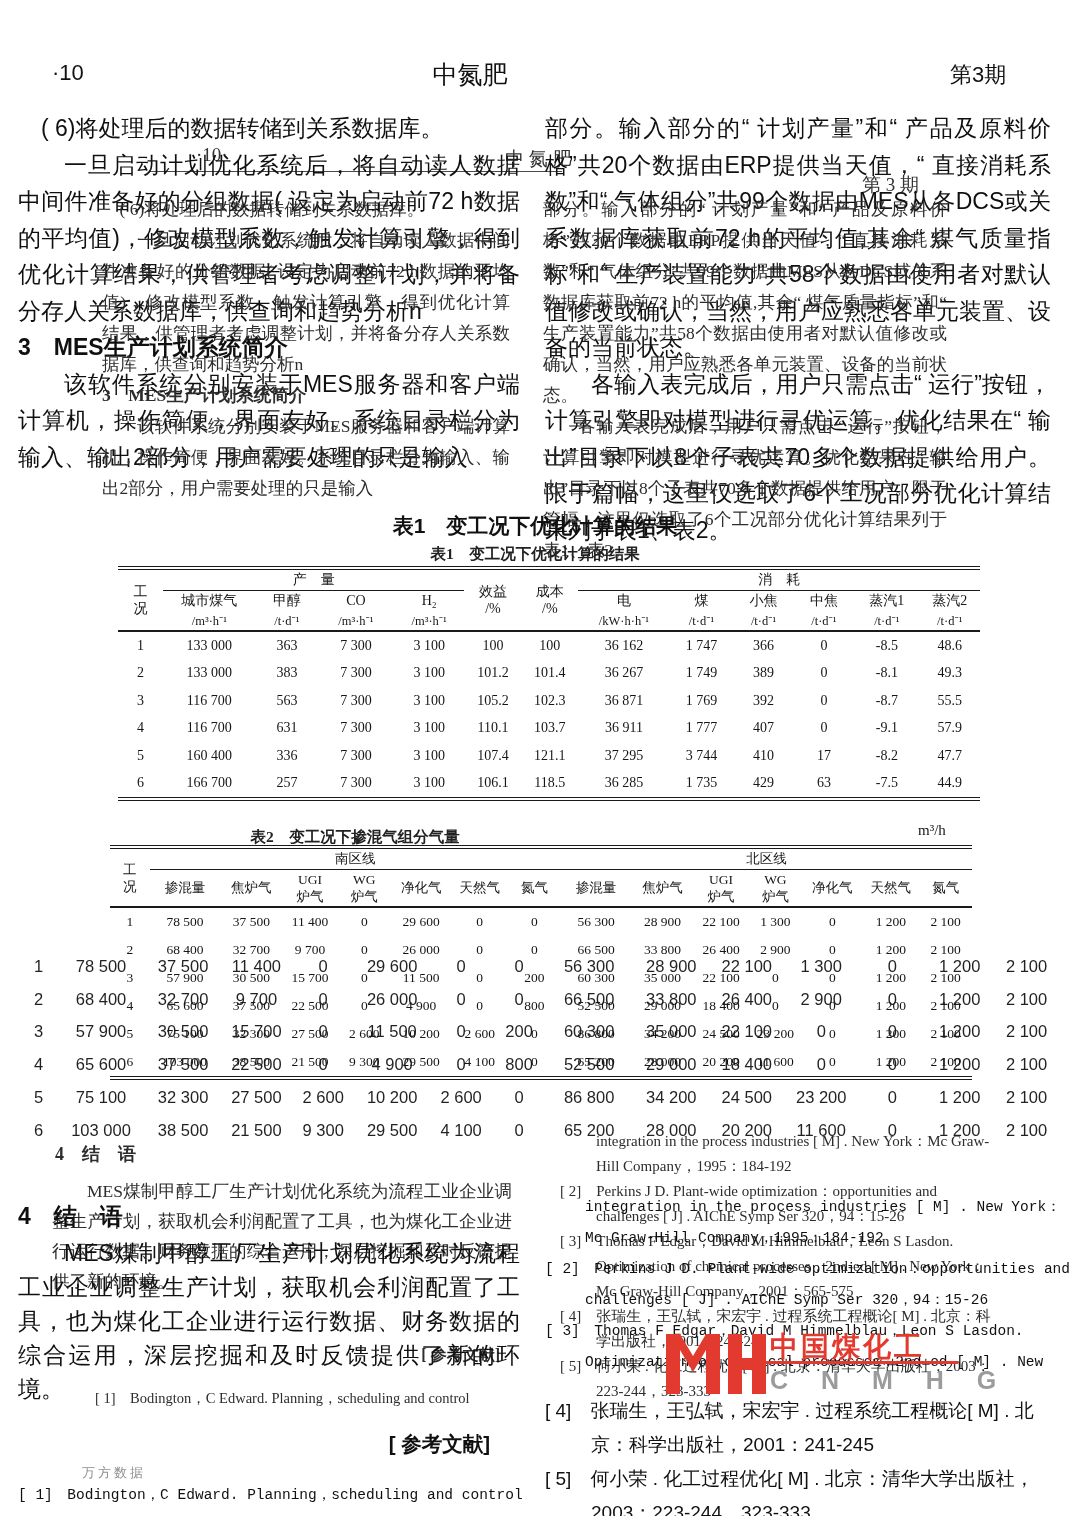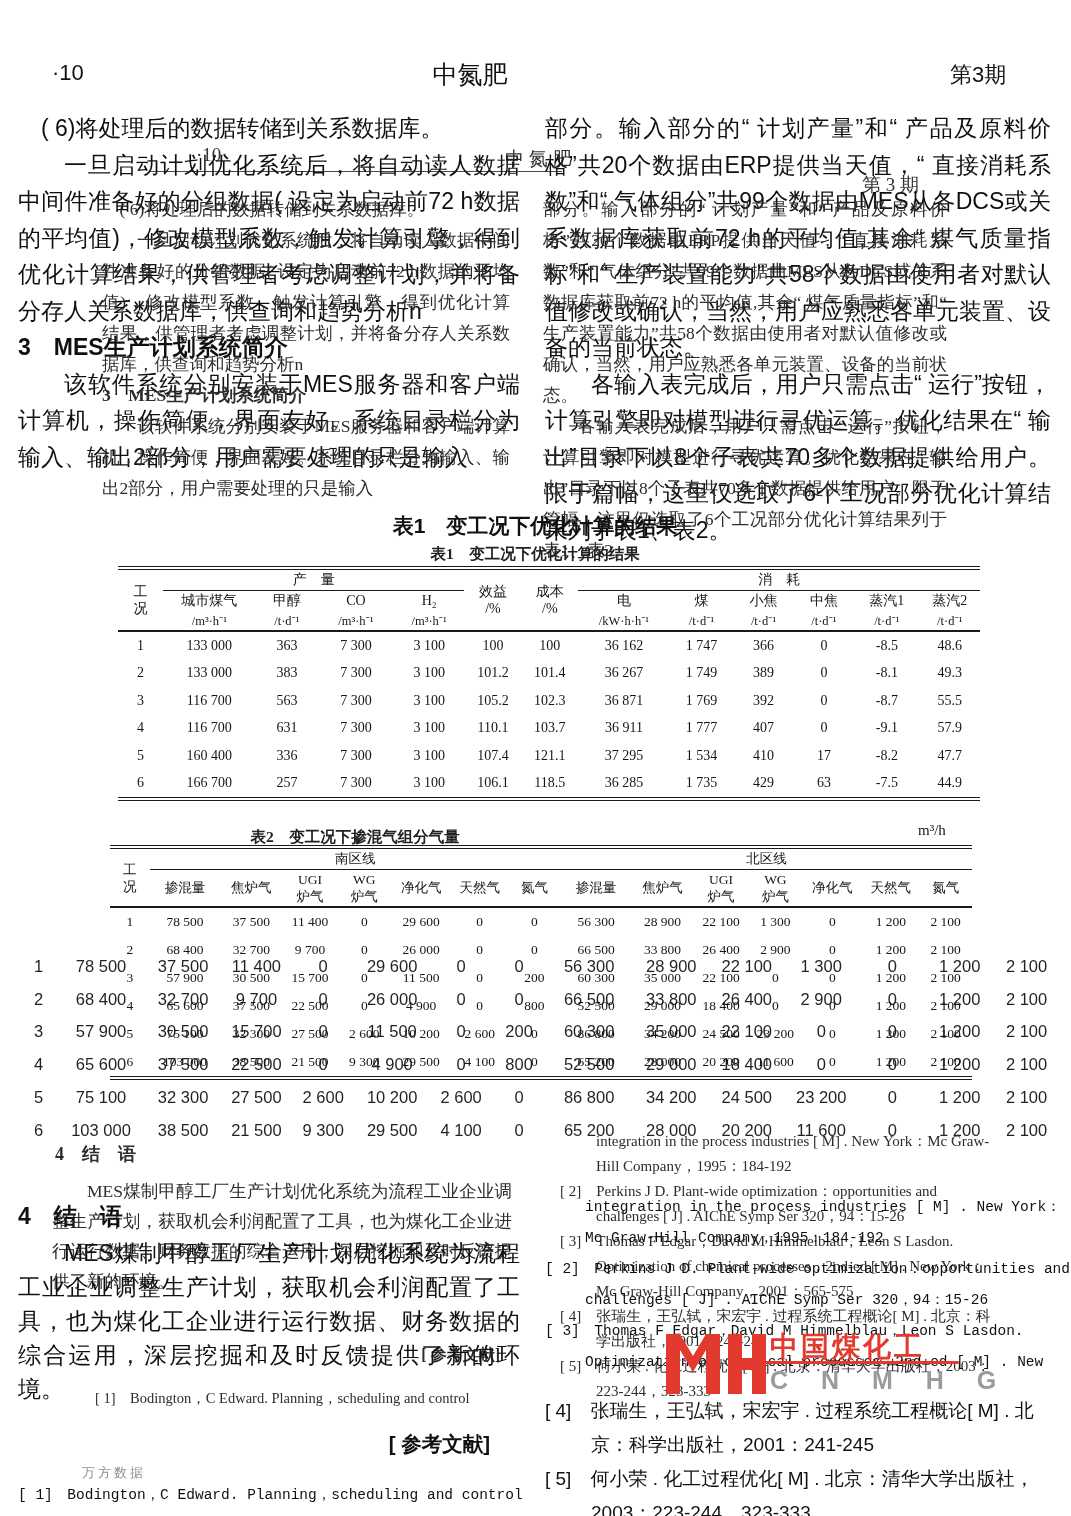--- a/index.html
+++ b/index.html
@@ -220,21 +220,21 @@
         </tr>
         <tr>
           <td>5</td>
           <td>160 400</td>
           <td>336</td>
           <td>7 300</td>
           <td>3 100</td>
           <td>107.4</td>
           <td>121.1</td>
           <td>37 295</td>
-          <td>1 534</td>
+          <td>3 744</td>
           <td>410</td>
           <td>17</td>
           <td>-8.2</td>
           <td>47.7</td>
         </tr>
         <tr>
           <td>6</td>
           <td>166 700</td>
           <td>257</td>
           <td>7 300</td>

